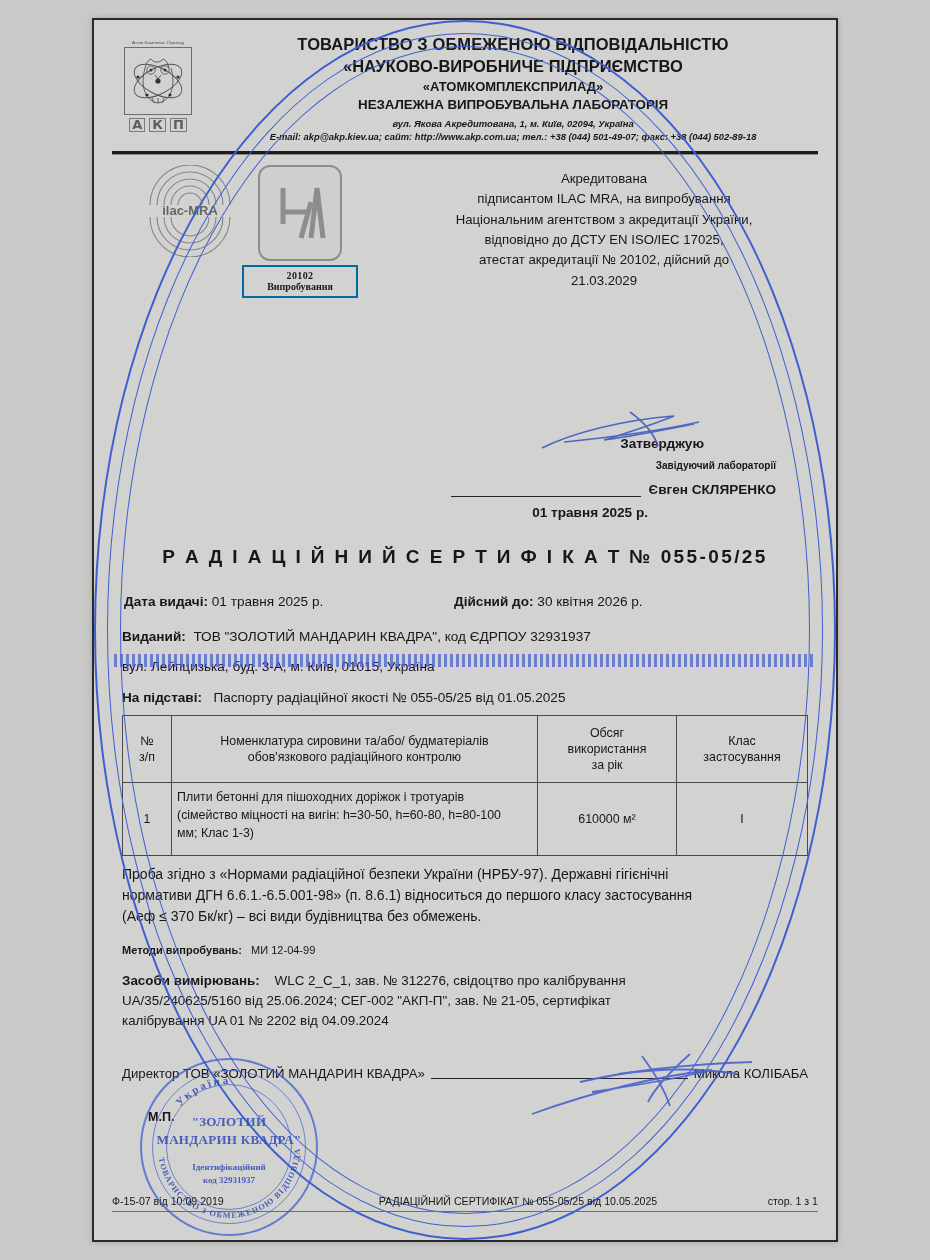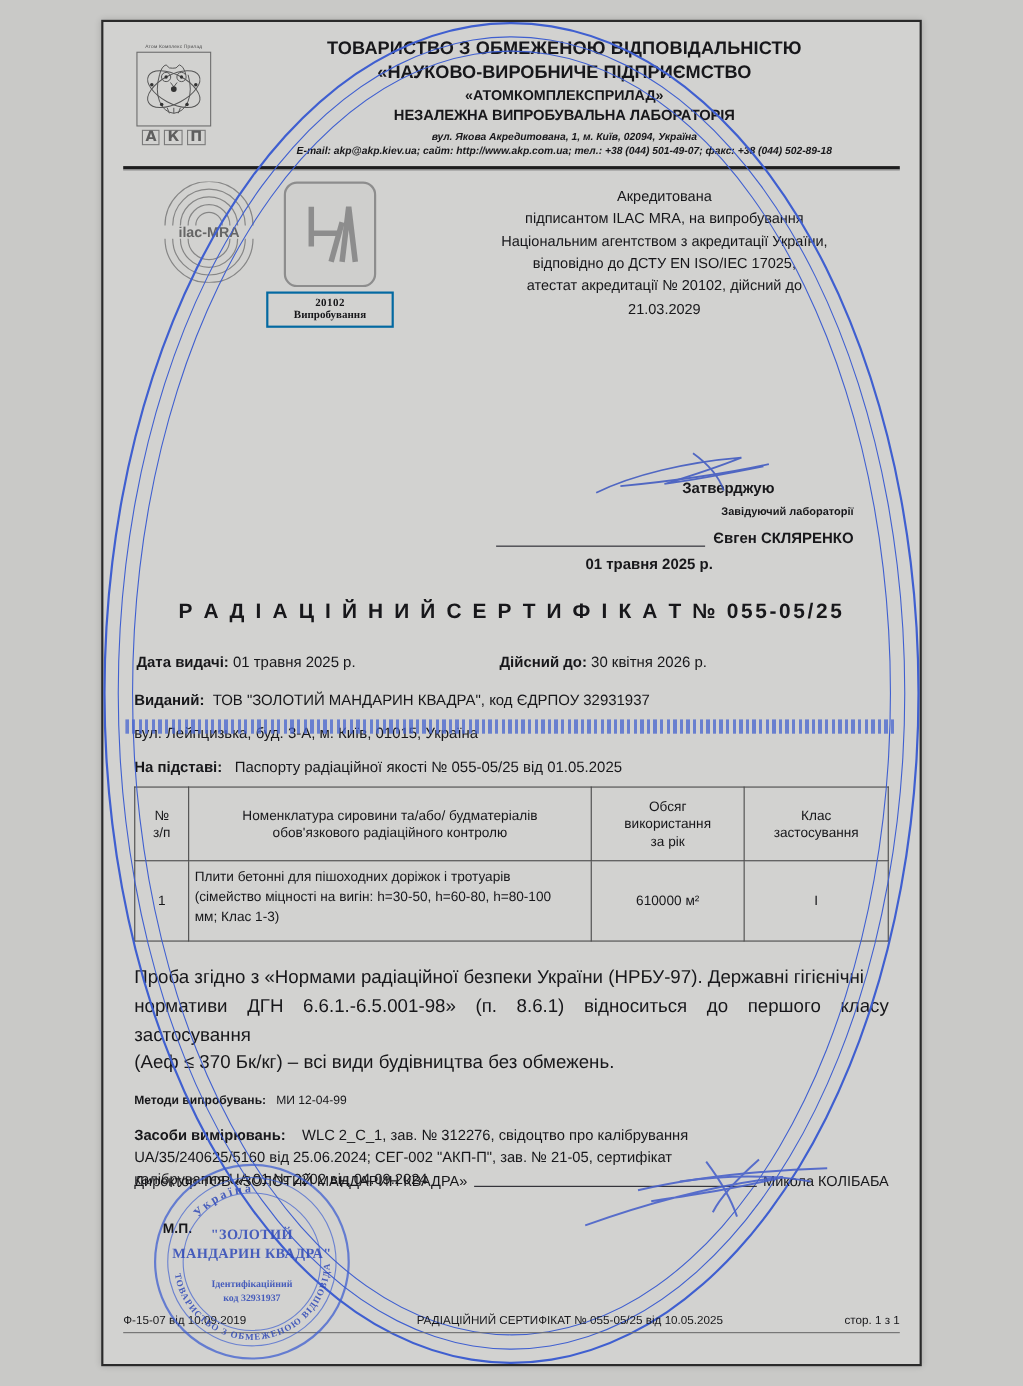--- a/index.html
+++ b/index.html
@@ -85,21 +85,21 @@
   table.tbl{width:100%;border-collapse:collapse;margin-top:10px;font-size:12.4px;}
   table.tbl th,table.tbl td{border:1px solid #4a4a4a;padding:4px 5px;}
   table.tbl th{font-weight:400;text-align:center;line-height:1.3;vertical-align:middle;height:58px;}
   .c-no{width:38px;}
   .c-vol{width:128px;}
   .c-cls{width:120px;}
   table.tbl td.num{text-align:center;vertical-align:middle;}
   table.tbl td.desc{text-align:left;vertical-align:top;line-height:1.45;padding-top:6px;height:62px;}
   table.tbl td.ctr{text-align:center;vertical-align:middle;}
 
-  .para{font-size:17px;line-height:1.52;margin-top:20px;text-align:justify;}
+  .para{font-size:14px;line-height:1.52;margin-top:8px;text-align:justify;}
   .methods{font-size:11px;margin-top:16px;}
   .means{font-size:13.4px;margin-top:15px;line-height:1.5;text-align:justify;}
 
   
   .bottom-sig{position:absolute;left:28px;right:28px;top:1046px;height:120px;}
   .bs-row{display:flex;align-items:flex-end;font-size:13.2px;white-space:nowrap;}
   .bs-title{padding-bottom:1px;}
   .bs-line{flex:1;border-bottom:1px solid #23232b;margin:0 6px 3px 6px;height:12px;min-width:40px;}
   .bs-name{padding-bottom:1px;}
   .mp{position:absolute;left:26px;top:44px;font-size:12.6px;font-weight:700;}

